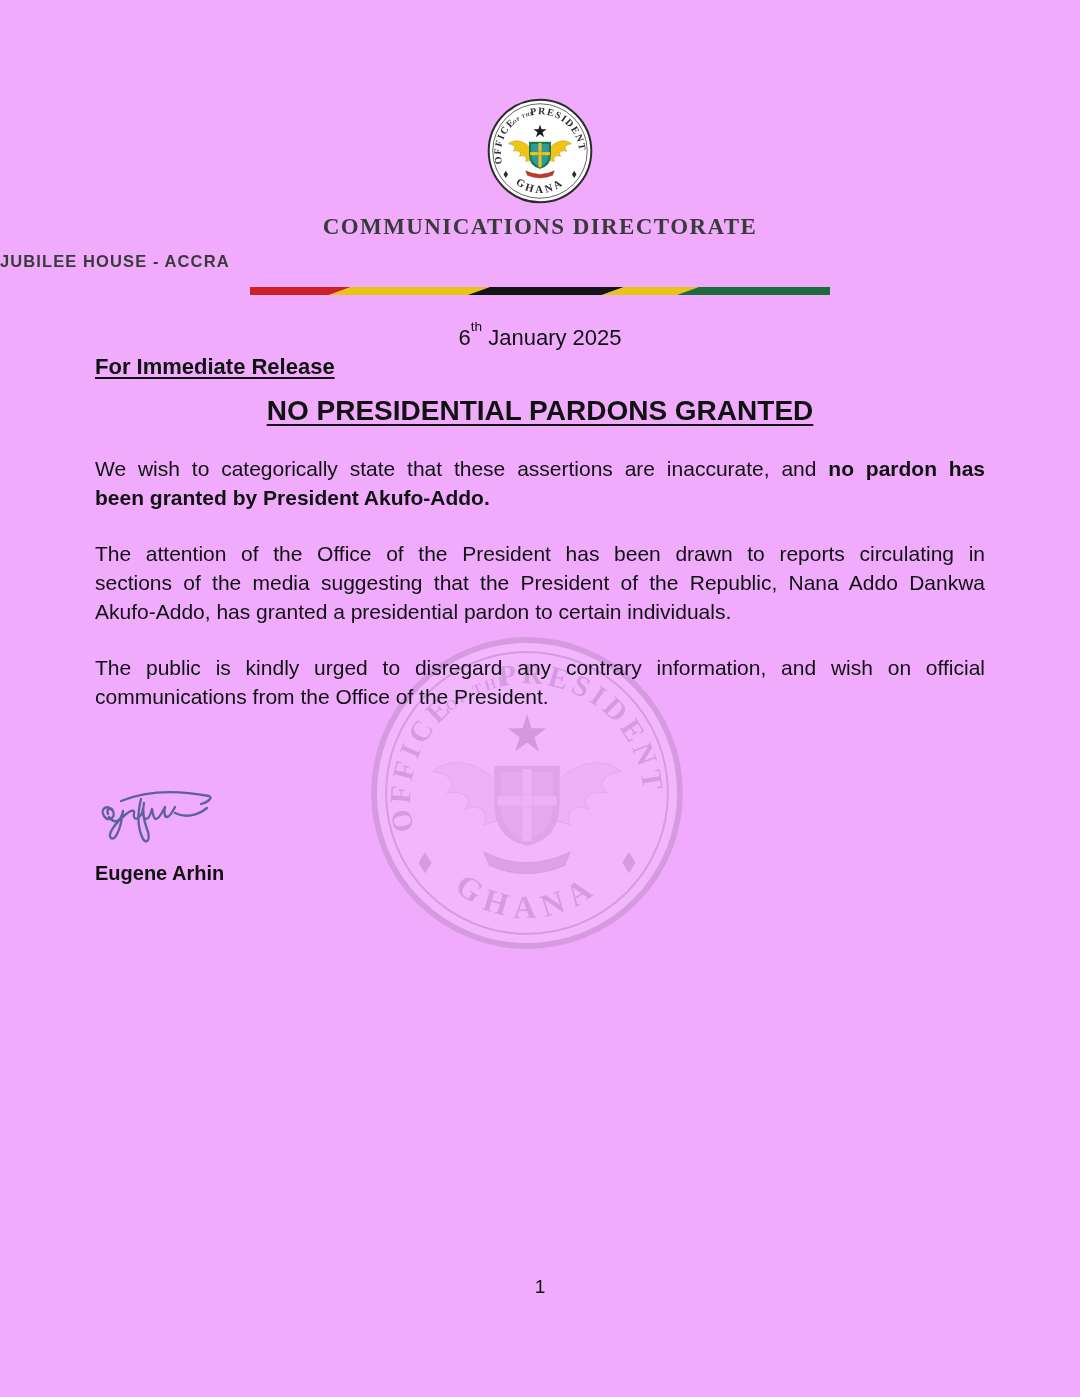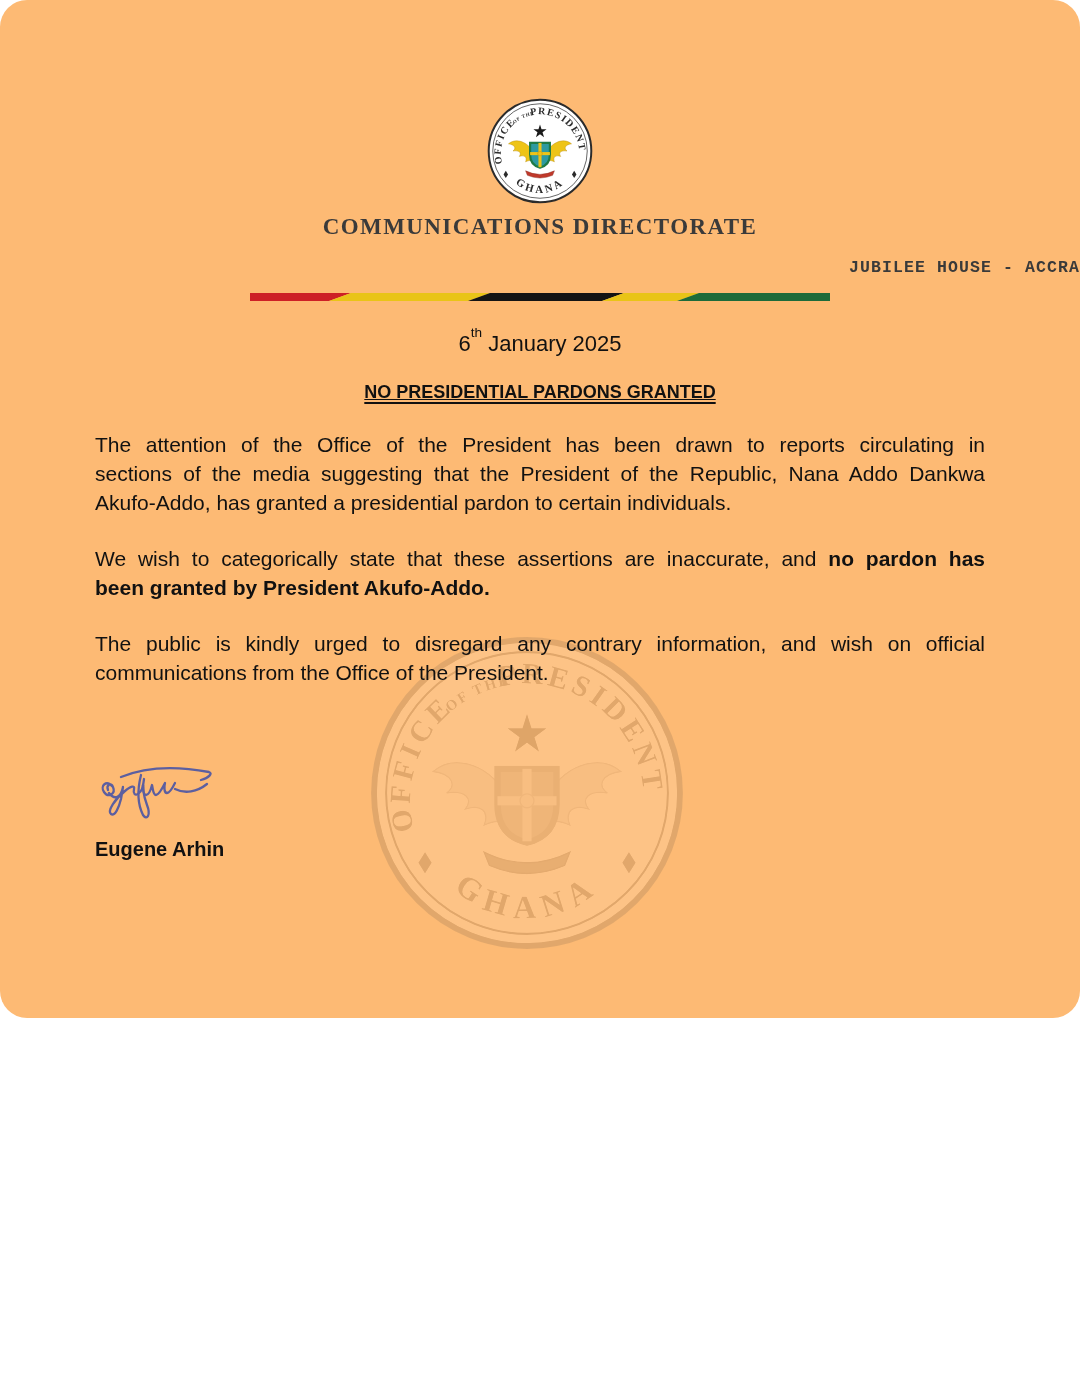--- a/index.html
+++ b/index.html
@@ -1,44 +1,43 @@
 <!DOCTYPE html>
 <html style="--flag-red: #cd2026; --flag-gold: #e9c417; --flag-black: #141414; --flag-green: #1d6b3a; --signature-ink: #5c5fa0; --seal-gold: #eec417; --seal-green: #1f7a46; --seal-teal: #2d9aa0; --seal-red: #c0392b; --heading-text: #3a3a3a; --body-text: #111111;"><head>
 <meta charset="utf-8">
 <style>
   html, body { margin: 0; padding: 0; background: #ffffff; }
   .page {
     position: relative;
     width: 1080px;
-    height: 1018px;
-    background: #fdba74;
+    height: 1397px;
+    background: #f0abfc;
     overflow: hidden;
     font-family: "Liberation Sans", "DejaVu Sans", sans-serif;
     color: var(--body-text, #111111);
-    border-radius: 27px;
   }
   .content { position: relative; z-index: 1; }
 
   
   .seal-wrap { text-align: center; padding-top: 97px; }
   .seal-svg { width: 108px; height: 108px; display: inline-block; }
 
   .org-line {
     text-align: center;
     margin-top: 5px;
     font-family: "Liberation Serif", "DejaVu Serif", serif;
     font-weight: bold;
     font-size: 23px;
     letter-spacing: 1.4px;
     color: var(--heading-text, #3a3a3a);
   }
   .address-line {
-    text-align: right;
-    margin-top: 18px;
-    font-family: Liberation Mono, monospace;
+    text-align: left;
+    margin-top: 12px;
+    font-family: Liberation Sans, sans-serif;
     font-weight: bold;
     font-size: 16.5px;
     letter-spacing: 1.1px;
     color: var(--heading-text, #3a3a3a);
   }
   .flag-bar-wrap { text-align: center; margin-top: 10px; }
   .flag-bar { width: 580px; height: 8px; display: inline-block; }
 
   
   .date-line {
@@ -55,26 +54,25 @@
     margin-top: 3px;
     font-size: 22px;
     font-weight: bold;
     text-decoration: underline;
     text-decoration-thickness: 2px;
     text-underline-offset: 3px;
     color: #111;
   }
 
   .doc-title {
-    margin-top: 25px;
-    text-align: center;
-    font-size: 18px;
-    font-weight: bold;
-    color: #111;
-    text-decoration: underline;
+    margin-top: 15px;
+    text-align: center;
+    font-size: 28px;
+    font-weight: bold;
+    color: #111;
   }
   .doc-title span {
     text-decoration: underline;
     text-decoration-thickness: 2px;
     text-underline-offset: 4px;
   }
 
   .para { padding: 0 95px; margin-top: 27px; font-size: 21px; line-height: 29px; color: #111; }
   .jline { text-align: justify; text-align-last: justify; }
   .jline.last { text-align-last: left; }
@@ -172,32 +170,33 @@
         <polygon points="0,0 101,0 79,8 0,8" style="fill:var(--flag-red,#cd2026)"></polygon>
         <polygon points="101,0 240,0 218,8 79,8" style="fill:var(--flag-gold,#e9c417)"></polygon>
         <polygon points="240,0 374,0 352,8 218,8" style="fill:var(--flag-black,#141414)"></polygon>
         <polygon points="374,0 449,0 427,8 352,8" style="fill:var(--flag-gold,#e9c417)"></polygon>
         <polygon points="449,0 580,0 580,8 427,8" style="fill:var(--flag-green,#1d6b3a)"></polygon>
       </svg>
     </div>
 
     <div class="date-line"><span>6</span><sup>th</sup> <span>January 2025</span></div>
 
+    <div class="release-line">For Immediate Release</div>
 
     <div class="doc-title"><span>NO PRESIDENTIAL PARDONS GRANTED</span></div>
+
+    <div class="para">
+      <div class="jline"><span>We wish to categorically state that these assertions are inaccurate, and</span> <strong>no pardon has</strong></div>
+      <div class="jline last"><strong>been granted by President Akufo-Addo.</strong></div>
+    </div>
 
     <div class="para">
       <div class="jline">The attention of the Office of the President has been drawn to reports circulating in</div>
       <div class="jline">sections of the media suggesting that the President of the Republic, Nana Addo Dankwa</div>
       <div class="jline last">Akufo-Addo, has granted a presidential pardon to certain individuals.</div>
-    </div>
-
-    <div class="para">
-      <div class="jline"><span>We wish to categorically state that these assertions are inaccurate, and</span> <strong>no pardon has</strong></div>
-      <div class="jline last"><strong>been granted by President Akufo-Addo.</strong></div>
     </div>
 
     <div class="para">
       <div class="jline">The public is kindly urged to disregard any contrary information, and wish on official</div>
       <div class="jline last">communications from the Office of the President.</div>
     </div>
 
     <div class="sig-block">
       <svg class="sig-svg" viewBox="0 0 150 72">
         <g fill="none" style="stroke:var(--signature-ink,#5c5fa0)" stroke-width="2.3" stroke-linecap="round" stroke-linejoin="round">

